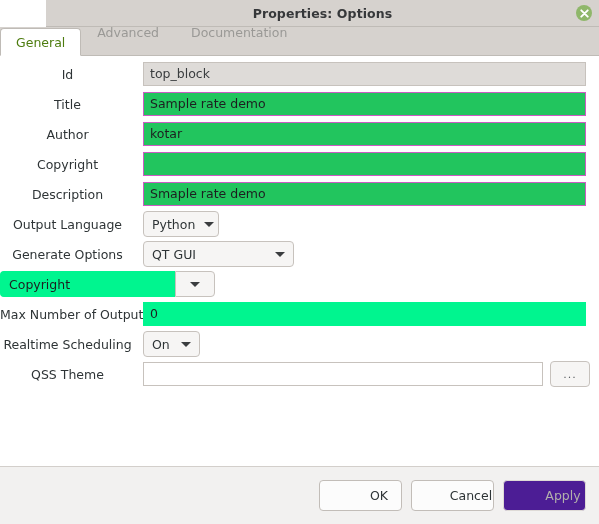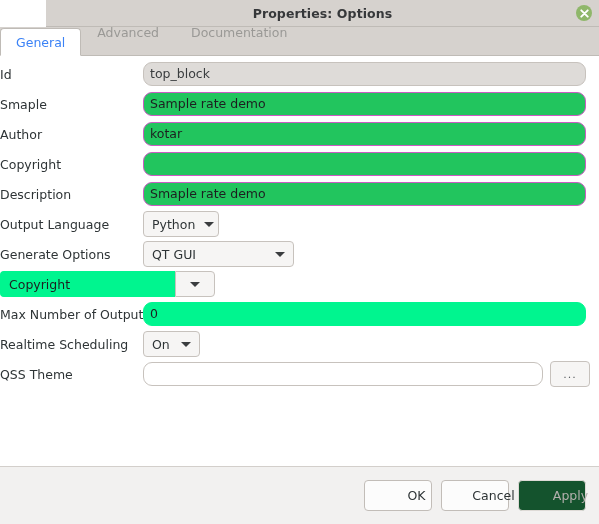--- a/index.html
+++ b/index.html
@@ -80,21 +80,21 @@
     font-size: 12.5px;
     color: #9a9996;
     cursor: pointer;
     box-sizing: border-box;
     border: 1px solid transparent;
     border-bottom: none;
     position: relative;
   }
   .tab.active {
     background: #ffffff;
-    color: #3b82f6;
+    color: #4d7c0f;
     border: 1px solid #bfbbb6;
     border-bottom: 1px solid #ffffff;
     border-top-left-radius: 4px;
     border-top-right-radius: 4px;
     margin-bottom: -1px;
     height: 28px;
     line-height: 27px;
     z-index: 3;
   }
 
@@ -111,21 +111,21 @@
   }
   .row {
     display: flex;
     align-items: center;
     height: 24px;
     margin-bottom: 6px;
   }
   .label {
     width: 143px;
     min-width: 143px;
-    text-align: left;
+    text-align: center;
     padding-right: 8px;
     box-sizing: border-box;
     font-size: 12.5px;
     color: #2e3436;
     white-space: nowrap;
   }
   .label.linked {
     text-decoration: underline;
   }
   .fieldwrap {
@@ -138,21 +138,21 @@
   
   .input {
     height: 24px;
     line-height: 24px;
     box-sizing: border-box;
     padding: 0 6px;
     font-size: 12.5px;
     font-family: "DejaVu Sans", sans-serif;
     color: #2e3436;
     border: 1px solid #c7c2bd;
-    border-radius: 9px;
+    border-radius: 0;
     outline: none;
     background: #ffffff;
   }
   .input.full { width: 443px; }
   .input.readonly {
     background: #dedbd8;
     color: #3a3d3f;
   }
   .input.edited {
     background: #22c55e;
@@ -259,38 +259,38 @@
     min-height: 57px;
     background: #f2f1f0;
     border-top: 1px solid #d3cfcb;
     display: flex;
     align-items: center;
     justify-content: flex-end;
     padding-right: 13px;
     gap: 9px;
   }
   .btn {
-    width: 68px;
+    width: 83px;
     height: 31px;
     box-sizing: border-box;
     background: #fcfcfc;
     border: 1px solid #c2bdb8;
     border-radius: 4px;
     font-size: 12.5px;
     font-family: "DejaVu Sans", sans-serif;
     color: #2e3436;
     cursor: pointer;
     display: flex;
     align-items: center;
     justify-content: center;
     padding-left: 37px;
   }
   .btn.disabled {
     color: #b2afac;
-    background: #14532d;
+    background: #4c1d95;
     border-color: #dedad6;
     cursor: default;
   }
 </style>
 </head>
 <body>
 
 <div class="window">
 
   <div class="titlebar">
@@ -312,21 +312,21 @@
     <div class="form">
 
       <div class="row">
         <div class="label">Id</div>
         <div class="fieldwrap">
           <input class="input full readonly" type="text" readonly="" value="top_block" style="">
         </div>
       </div>
 
       <div class="row">
-        <div class="label">Smaple</div>
+        <div class="label">Title</div>
         <div class="fieldwrap">
           <input class="input full edited" type="text" value="Sample rate demo" style="">
         </div>
       </div>
 
       <div class="row">
         <div class="label">Author</div>
         <div class="fieldwrap">
           <input class="input full edited" type="text" value="kotar" style="">
         </div>

